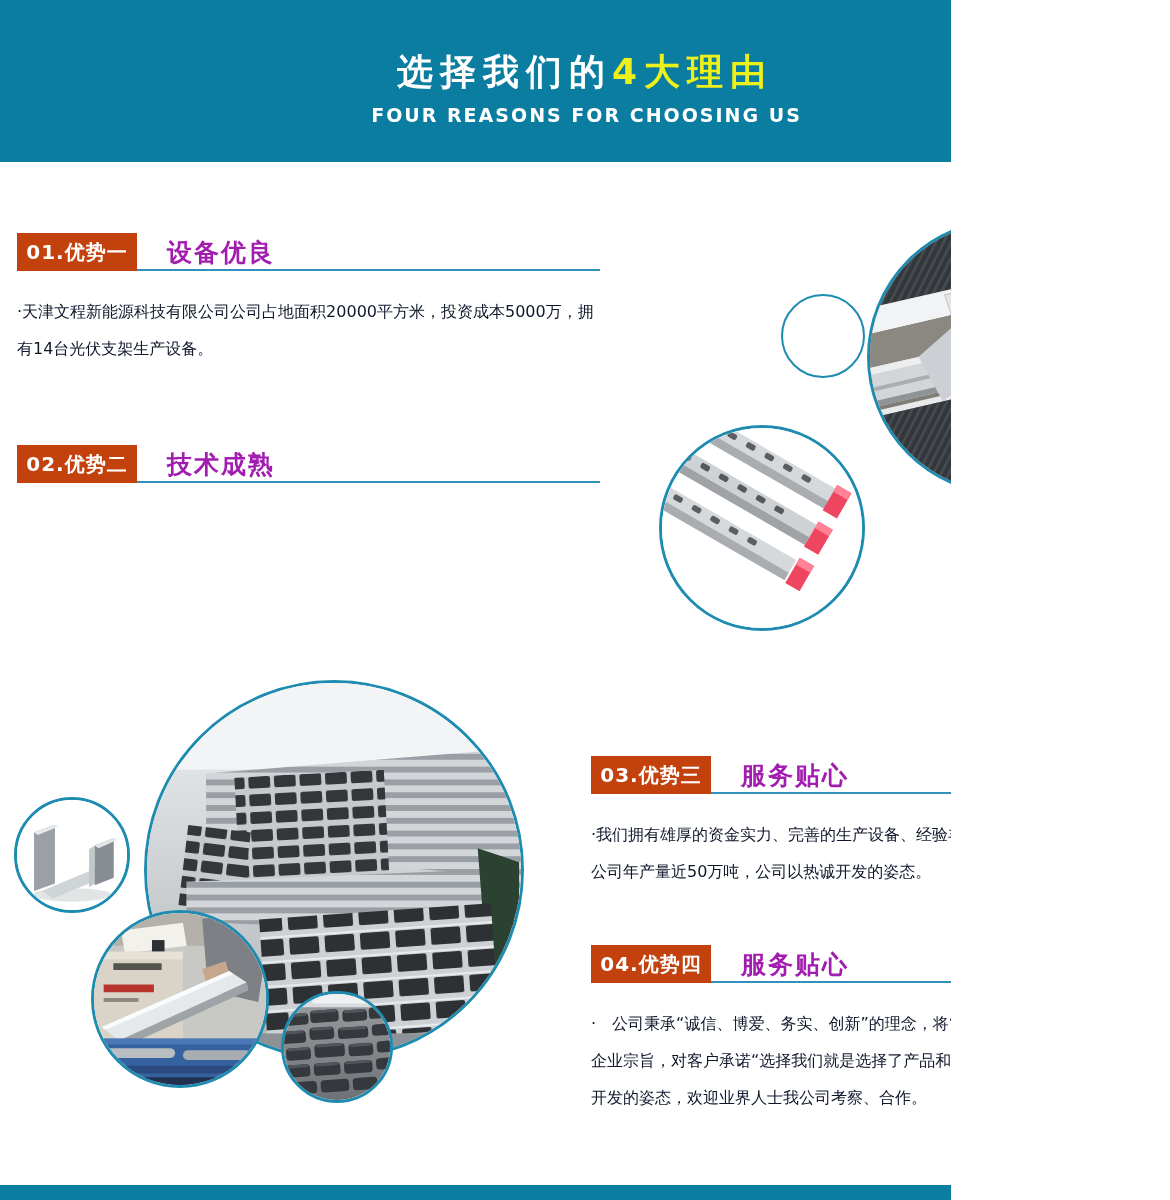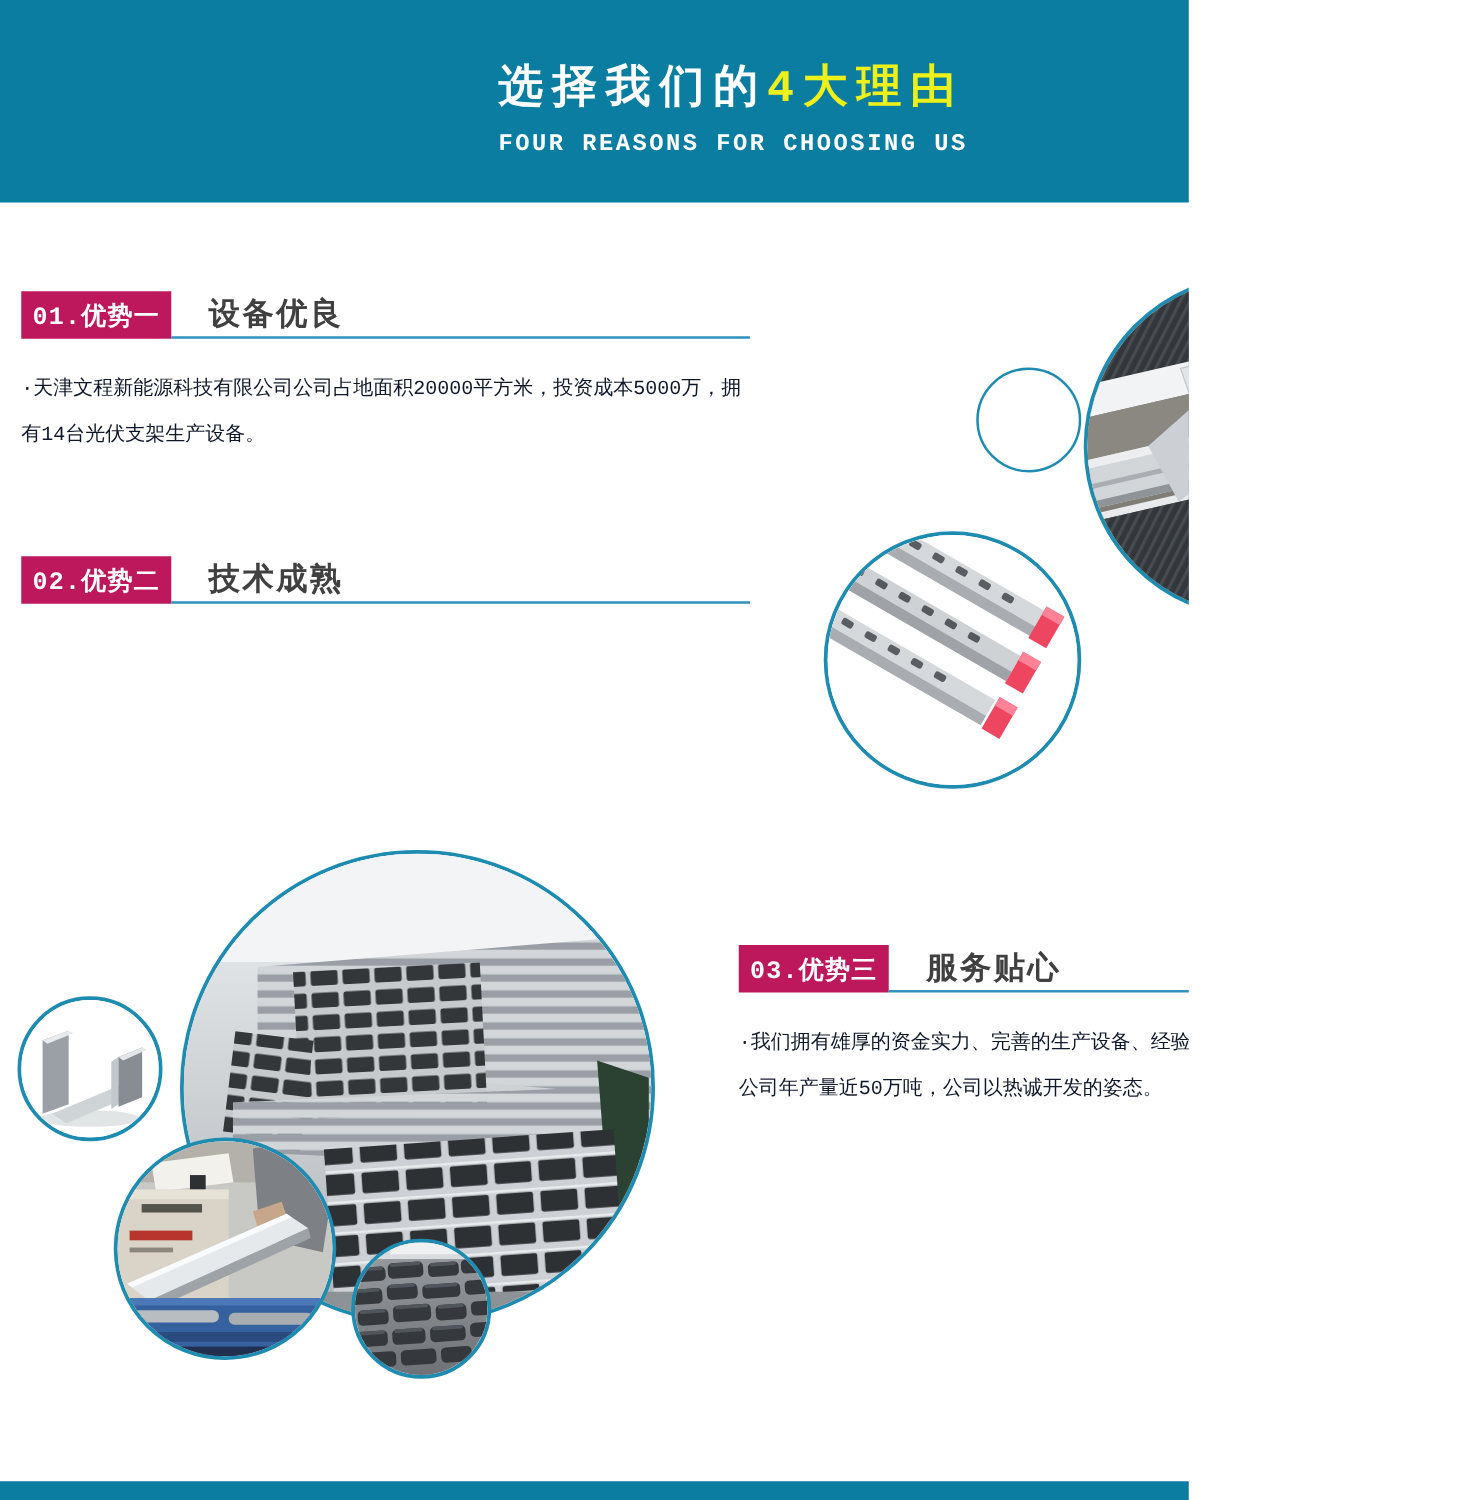--- a/index.html
+++ b/index.html
@@ -1,34 +1,34 @@
 <!DOCTYPE html>
 <html><head>
 <meta charset="utf-8">
 <style>
   html,body{margin:0;padding:0;background:#ffffff;}
   body{font-family:"DejaVu Sans","Liberation Sans",sans-serif;}
-  #stage{position:relative;width:951px;height:1200px;overflow:hidden;background:#ffffff;font-family:Liberation Mono, monospace;}
+  #stage{position:relative;width:951px;height:1200px;overflow:hidden;background:#ffffff;}
 
   
   .header-band{position:absolute;left:0;top:0;width:1170px;height:162px;background:#0a7da0;text-align:center;}
   .page-title{margin:0;padding-top:50px;font-size:36px;line-height:44px;font-weight:bold;color:#ffffff;letter-spacing:7px;}
   .title-highlight{color:#edf019;}
   .page-subtitle{margin:10px 0 0 3px;font-size:19px;font-weight:bold;color:#ffffff;letter-spacing:2px;}
 
   
   .footer-band{position:absolute;left:0;top:1185px;width:1170px;height:15px;background:#0a7da0;}
 
   
   .sec{position:absolute;}
   .sec-head{position:relative;height:38px;}
-  .badge{position:absolute;left:0;top:0;width:120px;height:38px;background:#be185d;color:#ffffff;
+  .badge{position:absolute;left:0;top:0;width:120px;height:38px;background:#c2410c;color:#ffffff;
          font-size:20px;font-weight:bold;display:flex;align-items:center;justify-content:center;letter-spacing:1px;}
   .head-line{position:absolute;left:120px;right:0;bottom:0;height:2px;background:#3191bd;}
-  .sec-title{position:absolute;left:150px;bottom:6px;font-size:25px;line-height:1;font-weight:bold;color:#404040;letter-spacing:2px;}
+  .sec-title{position:absolute;left:150px;bottom:6px;font-size:25px;line-height:1;font-weight:bold;color:#a21caf;letter-spacing:2px;}
   .sec-body{margin-top:22px;font-size:16px;line-height:37px;color:#0f172a;text-align:left;}
 
   .s1{left:17px;top:233px;width:583px;}
   .s2{left:17px;top:445px;width:583px;}
   .s3{left:591px;top:744px;width:560px;margin-top:12px;}
   .s4{left:591px;top:945px;width:560px;}
 
   
   .circle{position:absolute;border-radius:50%;overflow:hidden;box-sizing:border-box;
           border:3px solid #1e8bb0;background:#ffffff;z-index:1;}
@@ -70,20 +70,28 @@
 
   <div class="sec s3">
     <div class="sec-head">
       <div class="badge">03.优势三</div>
       <div class="head-line"></div>
       <div class="sec-title">服务贴心</div>
     </div>
     <div class="sec-body">·我们拥有雄厚的资金实力、完善的生产设备、经验丰富的管理人才，这些都为公司年产量近50万吨，公司以热诚开发的姿态。</div>
   </div>
 
+  <div class="sec s4">
+    <div class="sec-head">
+      <div class="badge">04.优势四</div>
+      <div class="head-line"></div>
+      <div class="sec-title">服务贴心</div>
+    </div>
+    <div class="sec-body">·　公司秉承“诚信、博爱、务实、创新”的理念，将“真诚合作、客户至上”作为企业宗旨，对客户承诺“选择我们就是选择了产品和周到的服务”。公司以热诚开发的姿态，欢迎业界人士我公司考察、合作。</div>
+  </div>
 
   <div class="circle c-clamp">
     <svg viewBox="0 0 276 276" xmlns="http://www.w3.org/2000/svg">
       <defs>
         <pattern id="p1m" width="7" height="7" patternUnits="userSpaceOnUse" patternTransform="rotate(40)">
           <rect width="7" height="7" fill="#33373b"></rect>
           <rect width="2.6" height="7" fill="#474c51"></rect>
         </pattern>
       </defs>
       <rect x="0" y="0" width="276" height="276" fill="#7f7d76"></rect>

